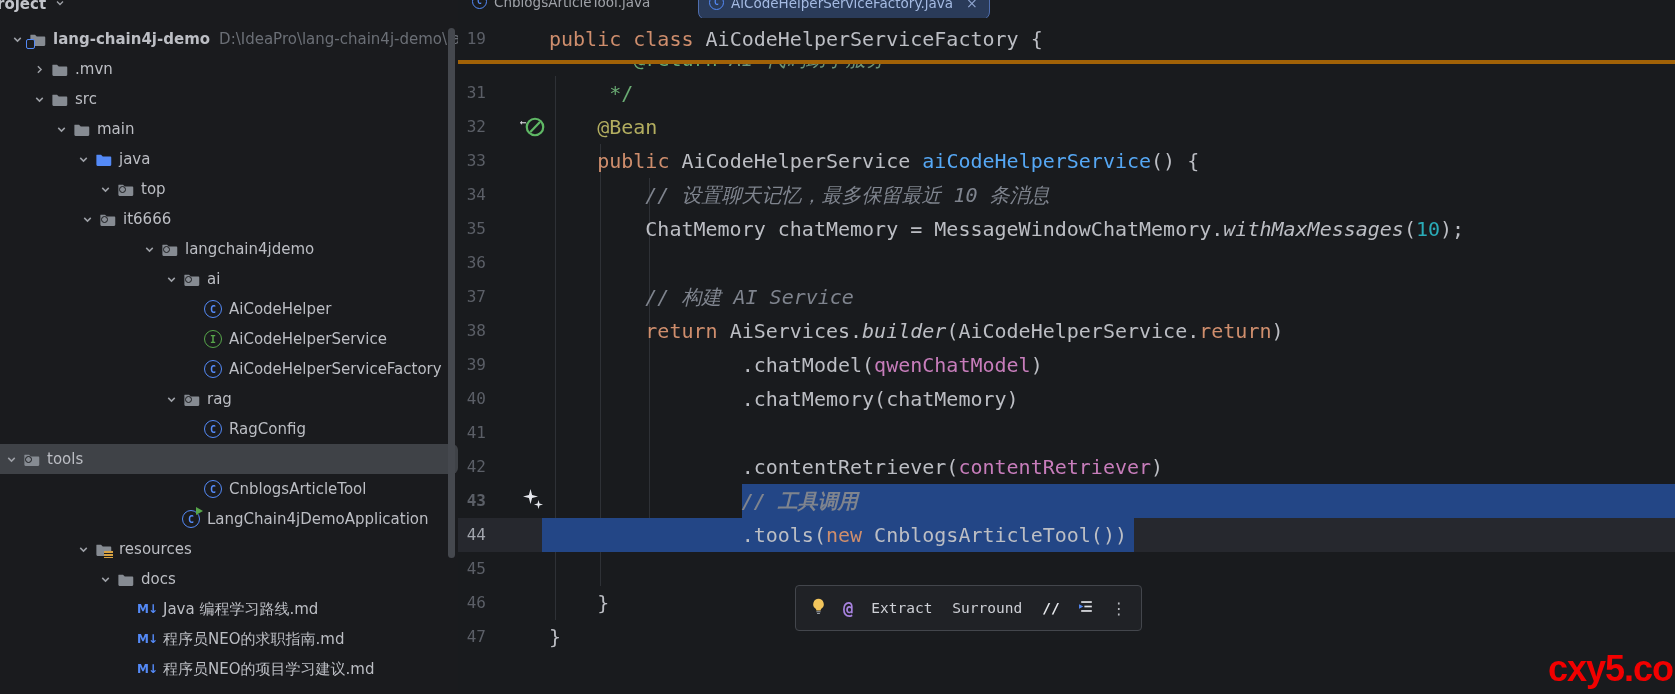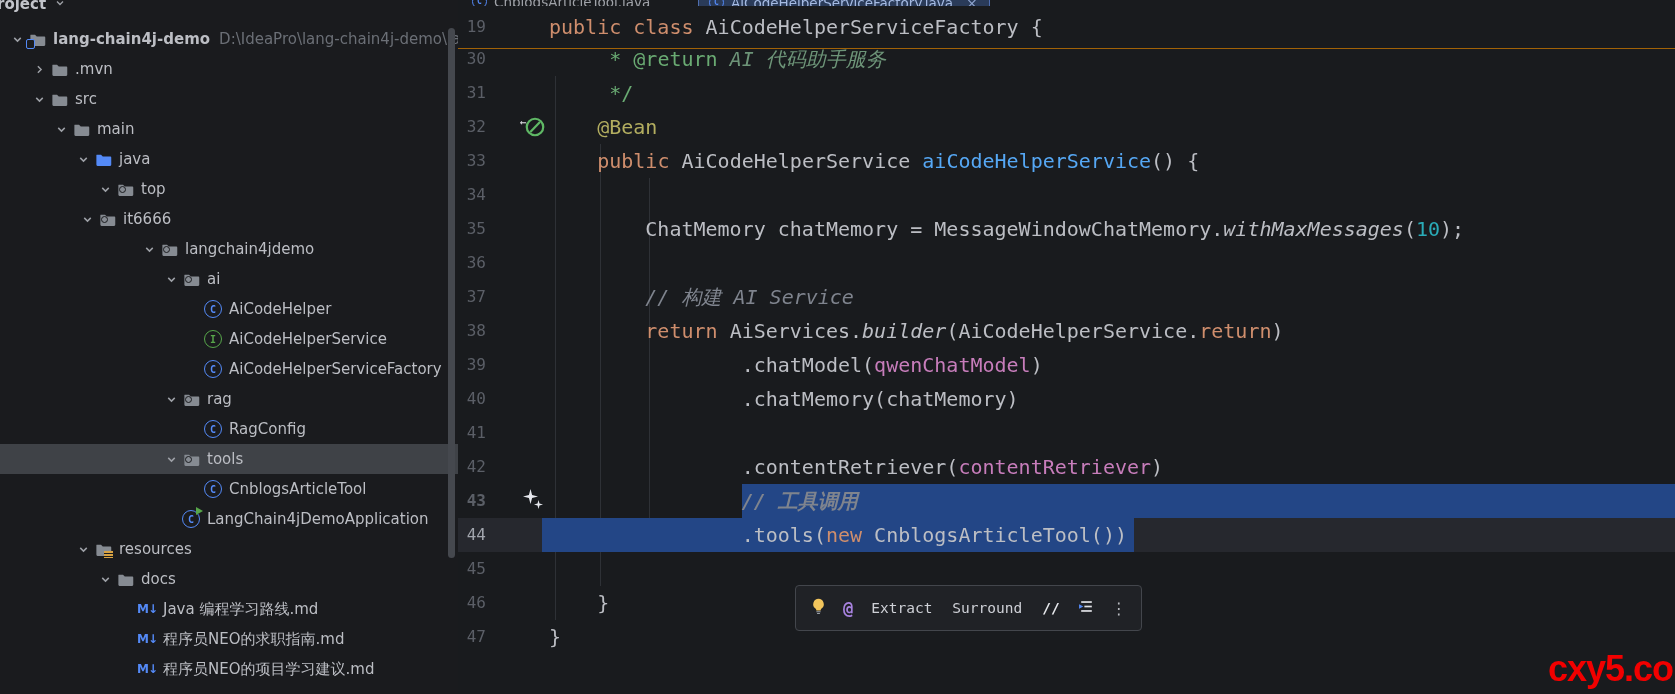--- a/index.html
+++ b/index.html
@@ -31,22 +31,22 @@
   
   #editor{position:absolute;left:458px;top:0;width:1217px;height:694px;background:#191b1e;overflow:hidden;}
   #tabbar{position:absolute;left:0;top:0;width:100%;height:18px;overflow:hidden;
     border-bottom:1px solid #0e0f11;background:#191b1e;}
   .tab{position:absolute;top:-15px;height:33px;display:flex;align-items:center;gap:7px;
     font-size:13.5px;color:#a0a3a9;padding:0 10px;}
   .tab .badge-circle{width:13px;height:13px;font-size:8px;}
   .tab.active{background:#2a3b59;border:1px solid #4f6eae;border-radius:8px;color:#a5bbe3;}
   .tab .close{margin-left:6px;color:#8fa5cf;font-size:14px;}
 
-  #sticky{position:absolute;left:0;top:6px;width:100%;height:42px;background:#191b1e;z-index:6;
-    border-bottom:1px solid #a16207;}
+  #sticky{position:absolute;left:0;top:18px;width:100%;height:42px;background:#191b1e;z-index:6;
+    border-bottom:4px solid #a16207;}
   .gut-num{position:absolute;left:0;width:28px;text-align:right;color:#5b5f67;
     font-family:"DejaVu Sans Mono",monospace;font-size:16px;}
   #sticky .gut-num{top:0;line-height:42px;}
   #sticky .code-text{line-height:42px;}
 
   .code-row{position:absolute;left:0;width:100%;height:34px;
     font-family:"DejaVu Sans Mono",monospace;font-size:20px;line-height:34px;}
   .code-row.caret{background:#26282e;}
   .code-row .gut-num{top:0;line-height:34px;}
   .code-row.caret .gut-num{color:#a1a5ad;}
@@ -247,21 +247,21 @@
           </span>
           <span class="lbl">rag</span>
         </div>
         <div class="tree-row" style="top: 414px; padding-left: 182px;">
           <span class="chev"></span>
           <span class="t-icon">
             <span class="badge-circle badge-class">C</span>
           </span>
           <span class="lbl">RagConfig</span>
         </div>
-        <div class="tree-row selected" style="top: 444px; padding-left: 160px;">
+        <div class="tree-row selected" style="top: 444px; ">
           <span class="chev">
             <svg width="13" height="13" viewBox="0 0 16 16">
               <polyline points="4,6 8,10 12,6" fill="none" stroke="#9da0a6" stroke-width="1.8"></polyline>
             </svg>
           </span>
           <span class="t-icon">
             <svg width="17" height="17" viewBox="0 0 16 16">
               <path d="M1.5 3.5h4.2l1.6 1.7h7.2a.8.8 0 0 1 .8.8v7a1 1 0 0 1-1 1h-12a1 1 0 0 1-1-1v-8.7a.8.8 0 0 1 .2-.8z" fill="#868b92"></path>
             </svg>
             <span style="position:absolute;left:3px;top:6px;width:5px;height:5px;border:1.4px solid #1a1b1e;border-radius:50%;"></span>
@@ -375,21 +375,21 @@
             </span>
           </span>
           <span class="code-text"><span class="tk-def">    </span><span class="tk-ann">@Bean</span></span>
         </div>
         <div class="code-row" style="top: 144px;">
           <span class="gut-num">33</span>
           <span class="code-text"><span class="tk-def">    </span><span class="tk-kw">public </span><span class="tk-def">AiCodeHelperService </span><span class="tk-mth">aiCodeHelperService</span><span class="tk-def">() {</span></span>
         </div>
         <div class="code-row" style="top: 178px;">
           <span class="gut-num">34</span>
-          <span class="code-text"><span class="tk-def">        </span></span>
+          <span class="code-text"><span class="tk-def">        </span><span class="tk-com">// 设置聊天记忆，最多保留最近 10 条消息</span></span>
         </div>
         <div class="code-row" style="top: 212px;">
           <span class="gut-num">35</span>
           <span class="code-text"><span class="tk-def">        ChatMemory chatMemory = MessageWindowChatMemory.</span><span class="tk-itl">withMaxMessages</span><span class="tk-def">(</span><span class="tk-num">10</span><span class="tk-def">);</span></span>
         </div>
         <div class="code-row" style="top: 246px;">
           <span class="gut-num">36</span>
           <span class="code-text"></span>
         </div>
         <div class="code-row" style="top: 280px;">

